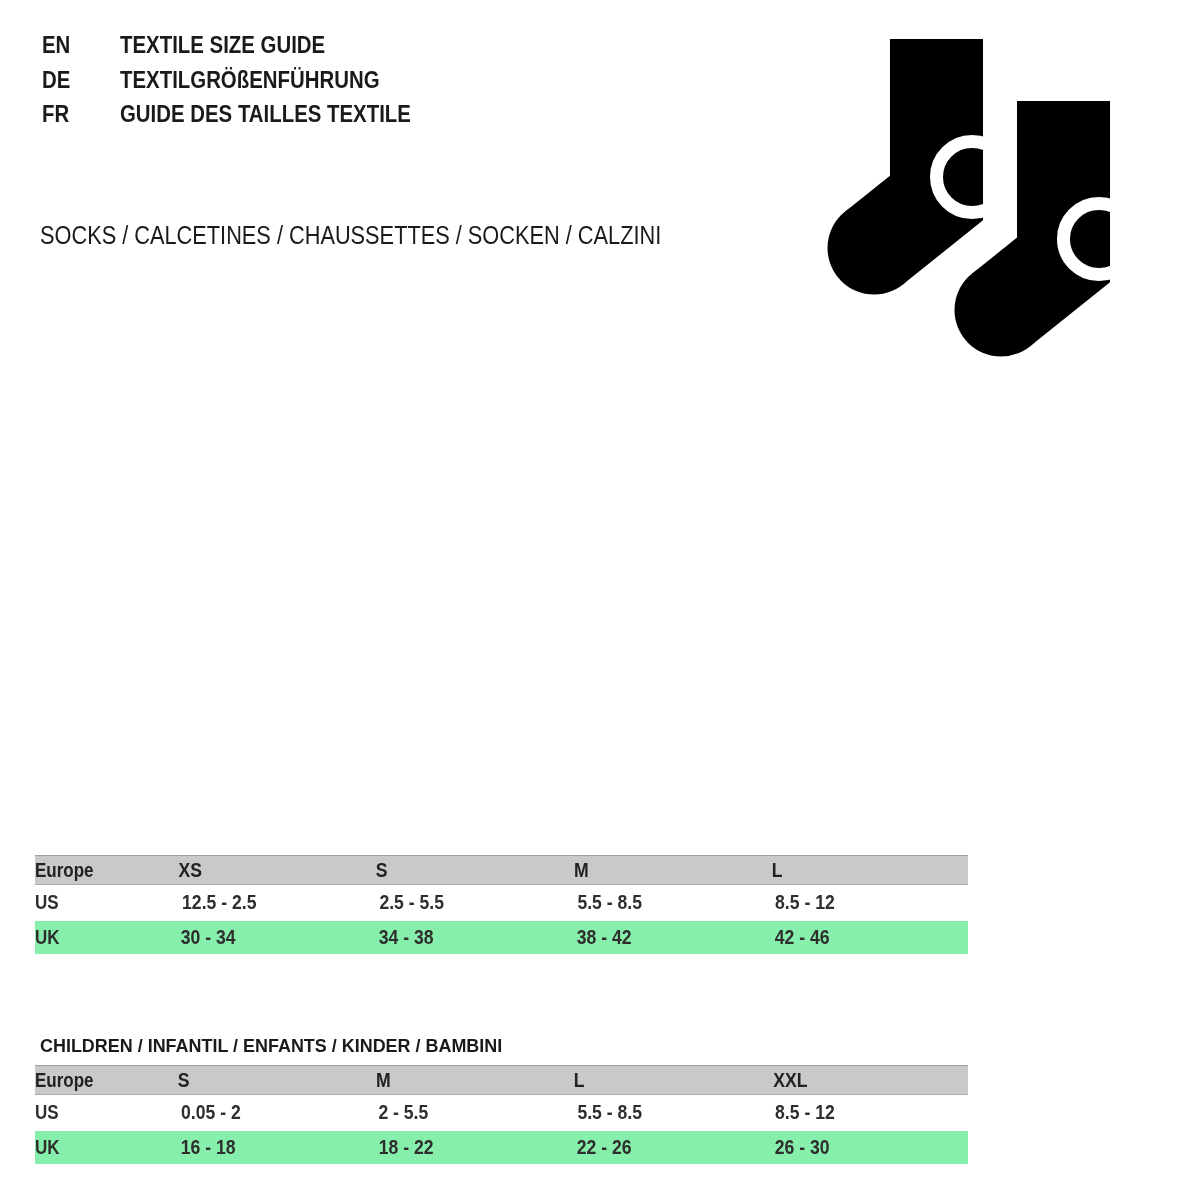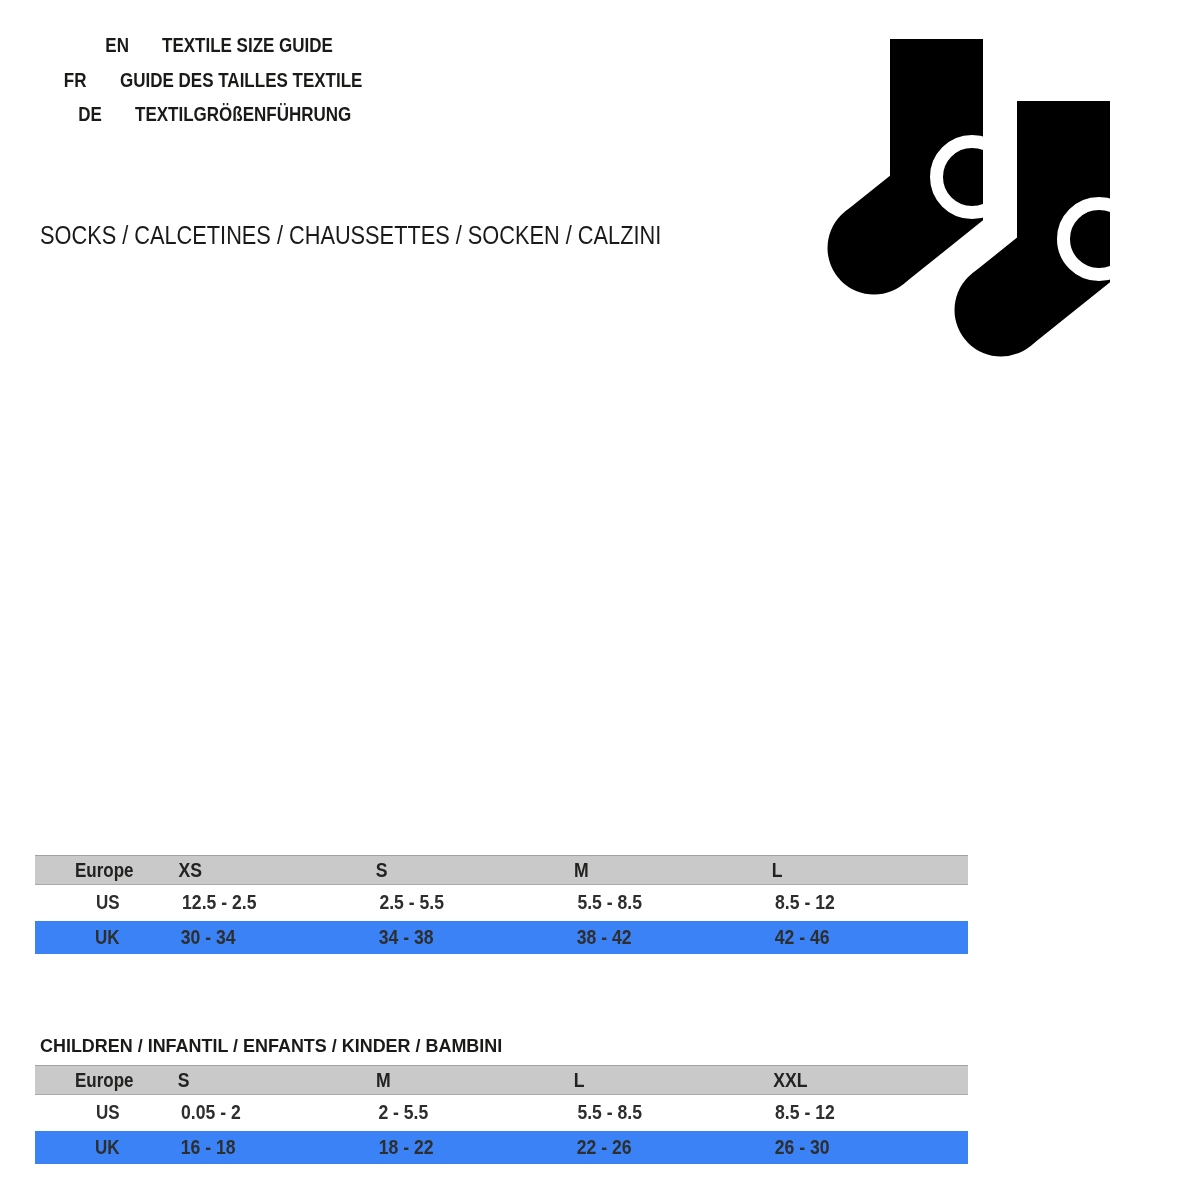--- a/index.html
+++ b/index.html
@@ -12,21 +12,21 @@
     font-family: "Liberation Sans", "DejaVu Sans", sans-serif;
     color: #1a1a18;
   }
 
   
   .cx   { display: inline-block; transform: scaleX(var(--sx, 0.85)); transform-origin: 0 50%; white-space: nowrap; }
   .cx-c { display: inline-block; transform: scaleX(var(--sx, 0.88)); transform-origin: 50% 50%; white-space: nowrap; }
 
   
   .langs { position: absolute; left: 42px; top: 28px; }
-  .lang-row { height: 34.5px; line-height: 34.5px; font-size: 20px; font-weight: 700; text-align: center; }
+  .lang-row { height: 34.5px; line-height: 34.5px; font-size: 24px; font-weight: 700; }
   .lang-code { width: 78px; vertical-align: top; }
   .lang-label { vertical-align: top; }
 
   
   .category { position: absolute; left: 40px; top: 219px; line-height: 32px; font-size: 25px; font-weight: 400; }
   .category .cx { --sx: 0.87; }
 
   
   .socks-svg { position: absolute; left: 812px; top: 30px; width: 335px; height: 332px; }
 
@@ -37,44 +37,44 @@
   #title-children { top: 1028px; margin-top: 6px; }
 
   
   .size-table { position: absolute; left: 35px; width: 933px; border-collapse: collapse; table-layout: fixed; }
   #table-adults { top: 855px; }
   #table-children { top: 1065px; }
   .size-table td {
     padding: 0; text-align: left; vertical-align: middle;
     font-size: 20px; font-weight: 700; color: #2e2e2d;
   }
-  .size-table td.first { text-align: center; padding-left: 7px; }
+  .size-table td.first { text-align: left; }
   .size-table tr.hdr { height: 29px; }
   .size-table tr.r0  { height: 36px; }
   .size-table tr.r1  { height: 33px; }
   .size-table tr.hdr td { background: #c9c9c9; border-top: 1px solid #a2a2a2; border-bottom: 1px solid #ababab; color: #222220; }
-  .size-table tr.r1 td { background: #3b82f6; }
+  .size-table tr.r1 td { background: #86efac; }
   .size-table col.c0 { width: 142px; }
   .size-table col.cN { width: 198px; }
   .size-table col.cL { width: 197px; }
 </style>
 </head>
 <body>
 
 <div class="page">
 
   <div class="langs">
     <div class="lang-row">
       <span class="lang-code cx">EN</span><span class="lang-label cx">TEXTILE SIZE GUIDE</span>
     </div>
     <div class="lang-row">
-      <span class="lang-code cx">FR</span><span class="lang-label cx">GUIDE DES TAILLES TEXTILE</span>
+      <span class="lang-code cx">DE</span><span class="lang-label cx">TEXTILGRÖßENFÜHRUNG</span>
     </div>
     <div class="lang-row">
-      <span class="lang-code cx">DE</span><span class="lang-label cx">TEXTILGRÖßENFÜHRUNG</span>
+      <span class="lang-code cx">FR</span><span class="lang-label cx">GUIDE DES TAILLES TEXTILE</span>
     </div>
   </div>
 
   <div class="category">
     <span class="cx">SOCKS / CALCETINES / CHAUSSETTES / SOCKEN / CALZINI</span>
   </div>
 
   <svg class="socks-svg" viewBox="0 0 335 332" aria-hidden="true">
     <g>
       <path d="M124.5,9 L124.5,168 L62,218" fill="none" stroke="#000000" stroke-width="93" stroke-linecap="butt" stroke-linejoin="miter"></path>

